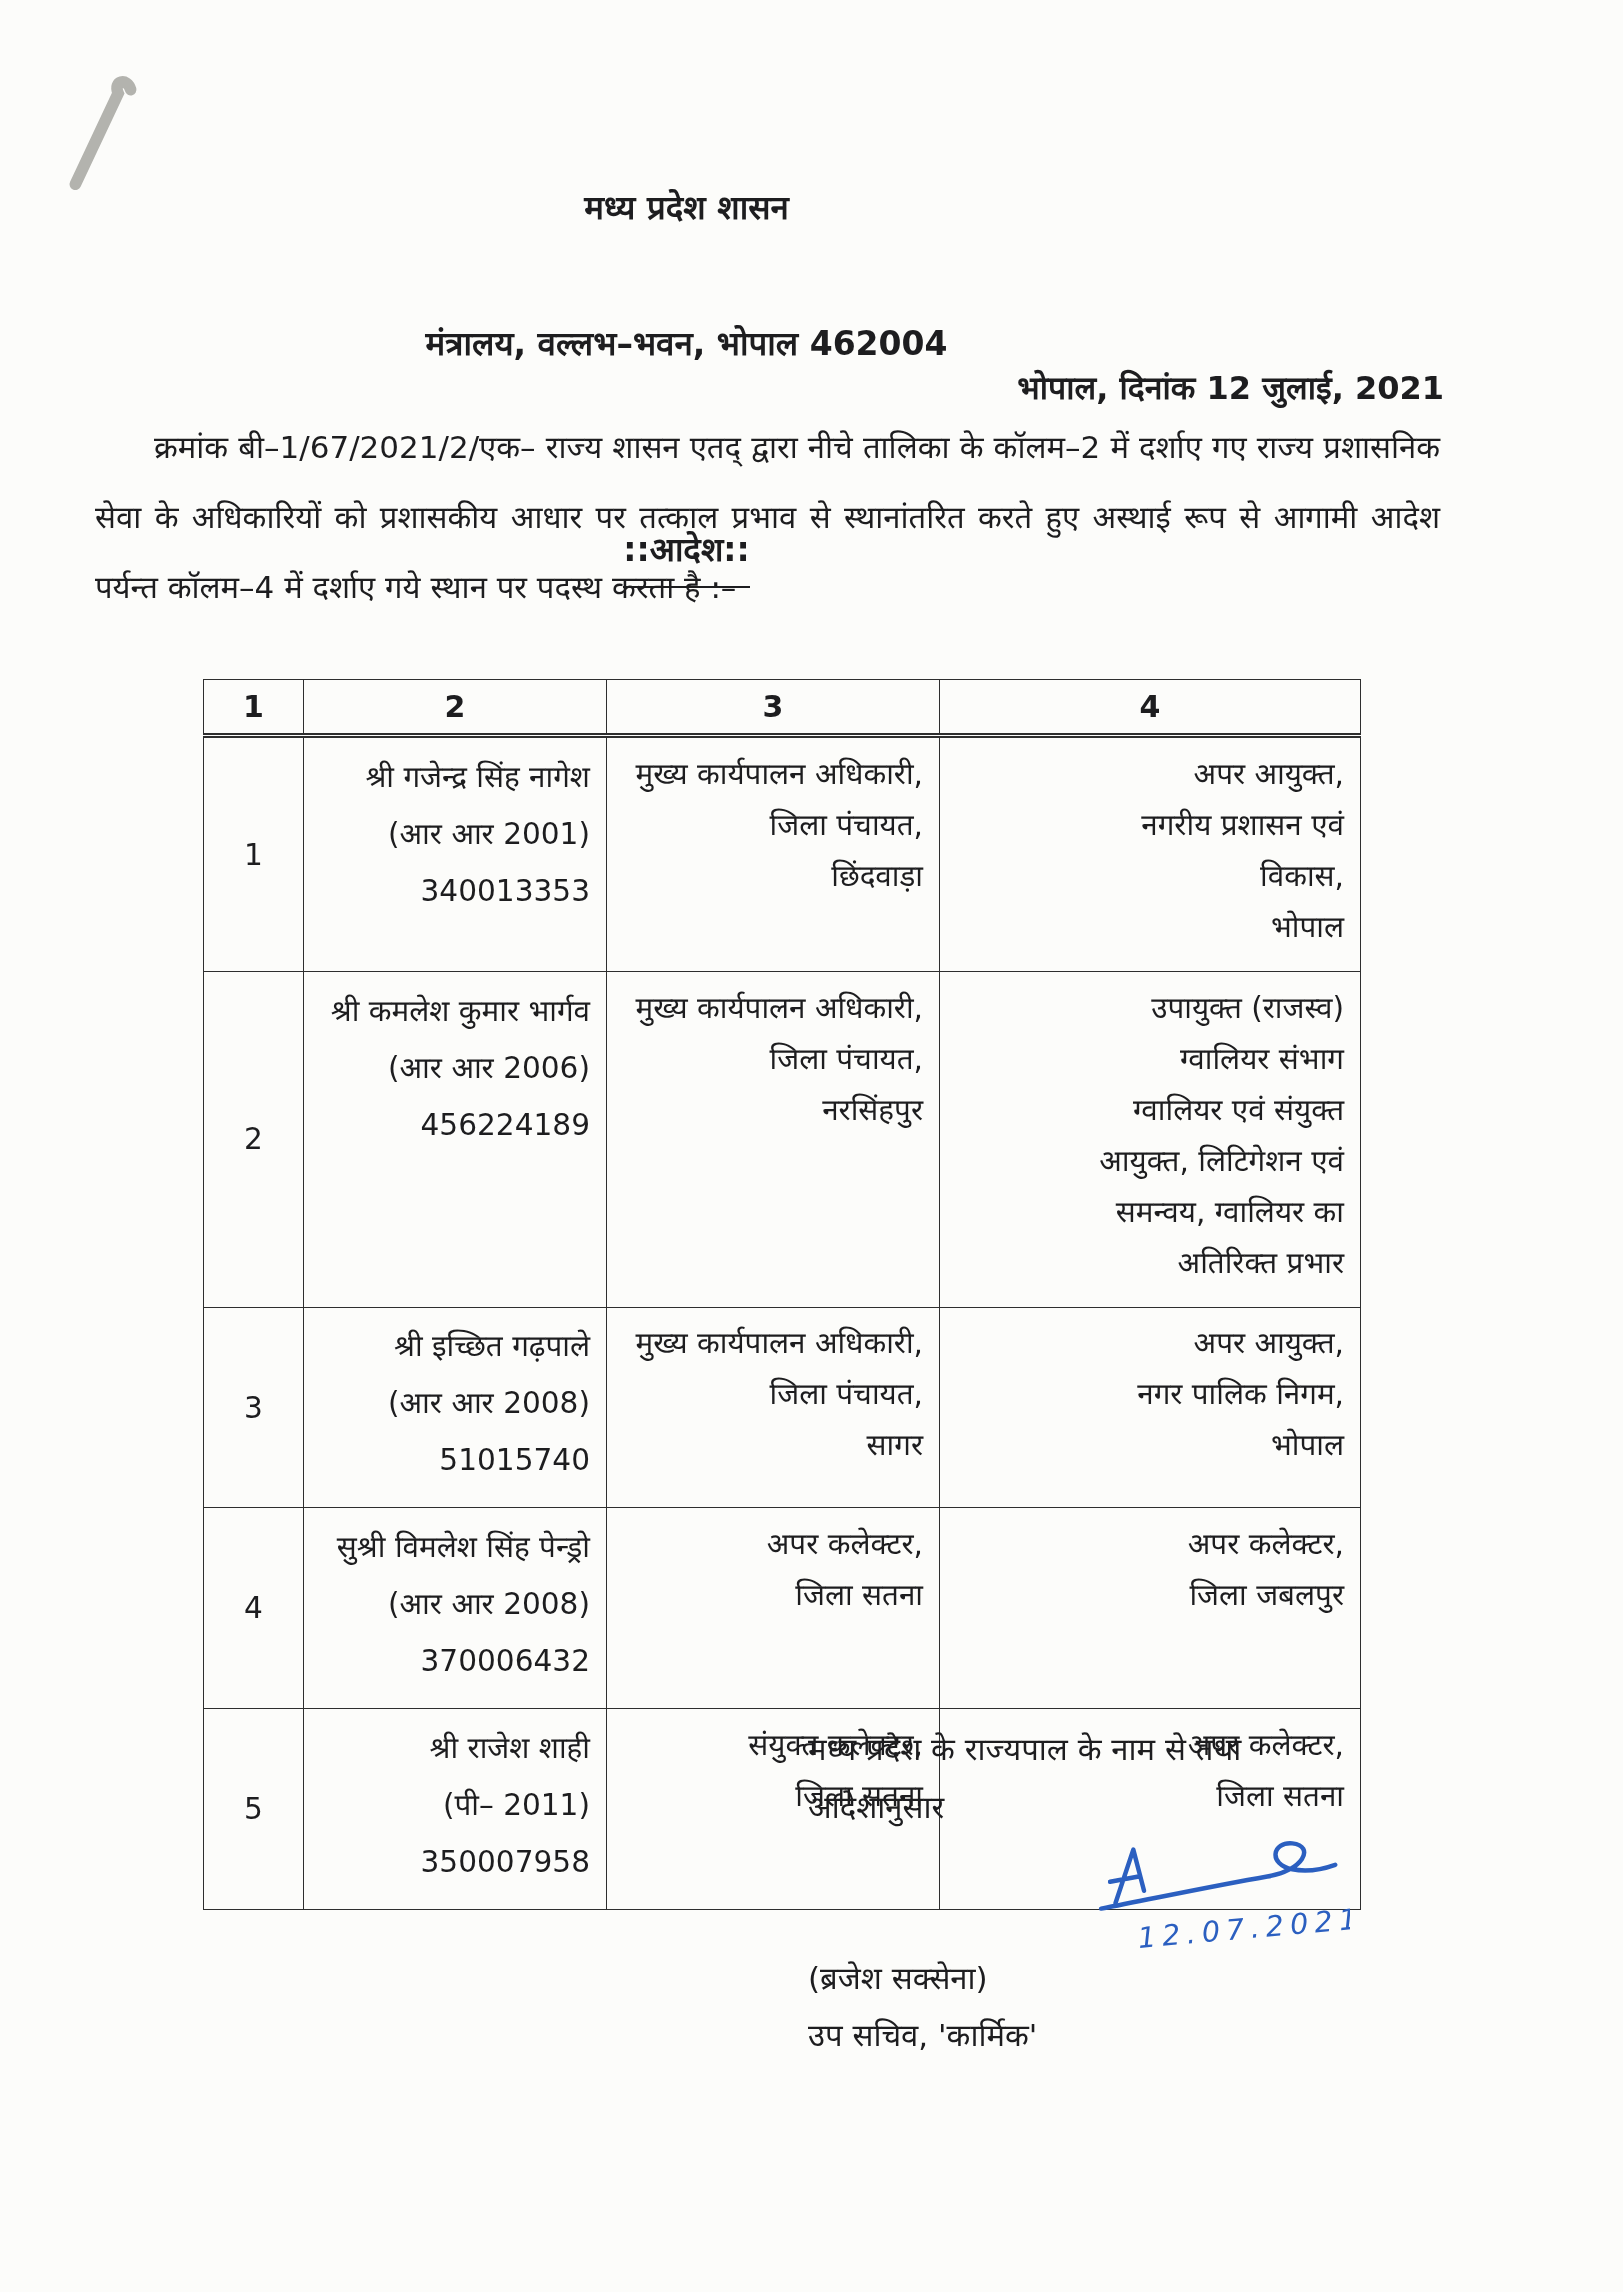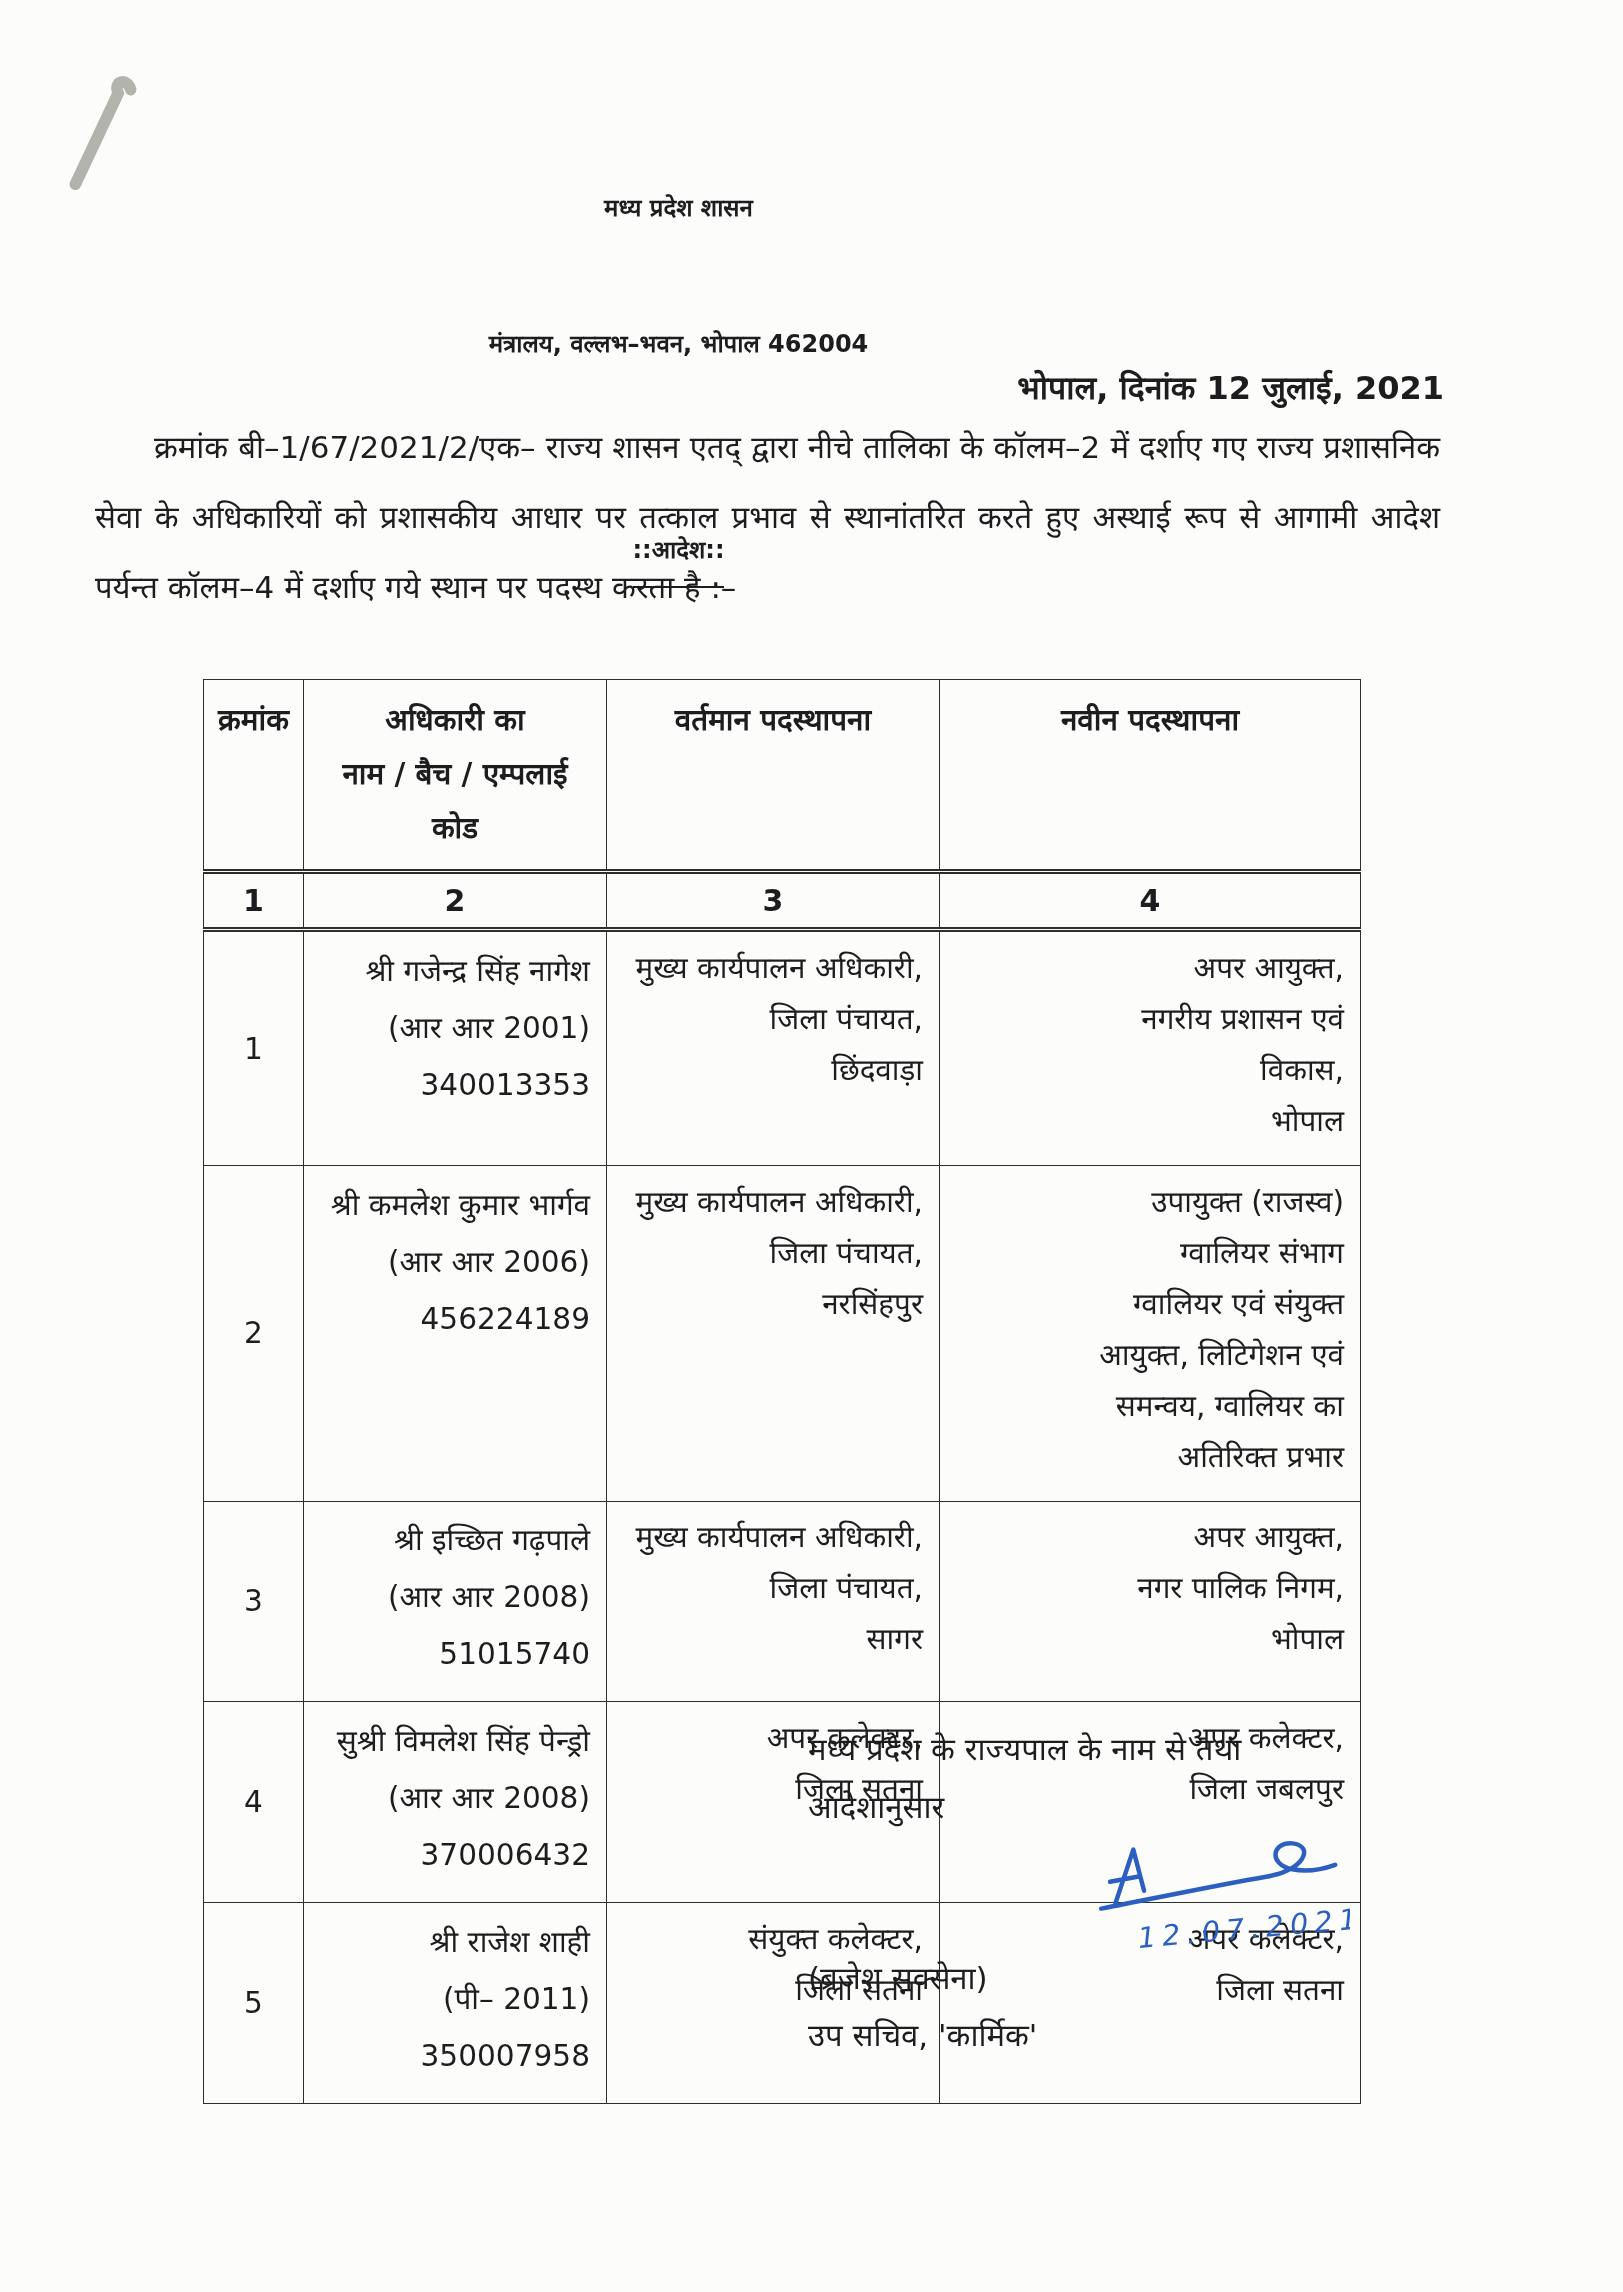--- a/index.html
+++ b/index.html
@@ -11,22 +11,22 @@
     font-family:"DejaVu Sans","Liberation Sans",sans-serif;
     color:#1d1d1f;
     overflow:hidden;
   }
 
   
   .pencil-mark { position:absolute; top:70px; left:45px; width:116px; height:134px; }
 
   
   .doc-header {
-    position:absolute; top:106px; left:0; width:1357px;
-    text-align:center; font-weight:700; font-size:24px; line-height:68px;
+    position:absolute; top:106px; left:8px; width:1357px;
+    text-align:center; font-weight:700; font-size:33px; line-height:68px;
     white-space:pre-line;
   }
   .order-title-wrap { margin-top:1.8px; }
   .order-title { display:inline-block; border-bottom:2.7px solid #1d1d1f; padding-bottom:1.8px; }
 
   .dateline {
     position:absolute; top:365px; right:180px;
     font-size:32px; font-weight:700;
   }
 
@@ -105,28 +105,20 @@
   </div>
 
   <table class="transfer-table">
     <colgroup>
       <col style="width:100px">
         <col style="width:303px">
         <col style="width:333px">
         <col style="width:421px">
     </colgroup>
     <tbody>
-        <tr>
-      <th>क्रमांक</th>
-      <th>अधिकारी का
-नाम / बैच / एम्पलाई
-कोड</th>
-      <th>वर्तमान पदस्थापना</th>
-      <th>नवीन पदस्थापना</th>
-    </tr>
     <tr>
       <td class="colnum">1</td>
       <td class="colnum">2</td>
       <td class="colnum">3</td>
       <td class="colnum">4</td>
     </tr>
     <tr>
       <td class="sno">1</td>
       <td class="cell officer">श्री गजेन्द्र सिंह नागेश
 (आर आर 2001)

